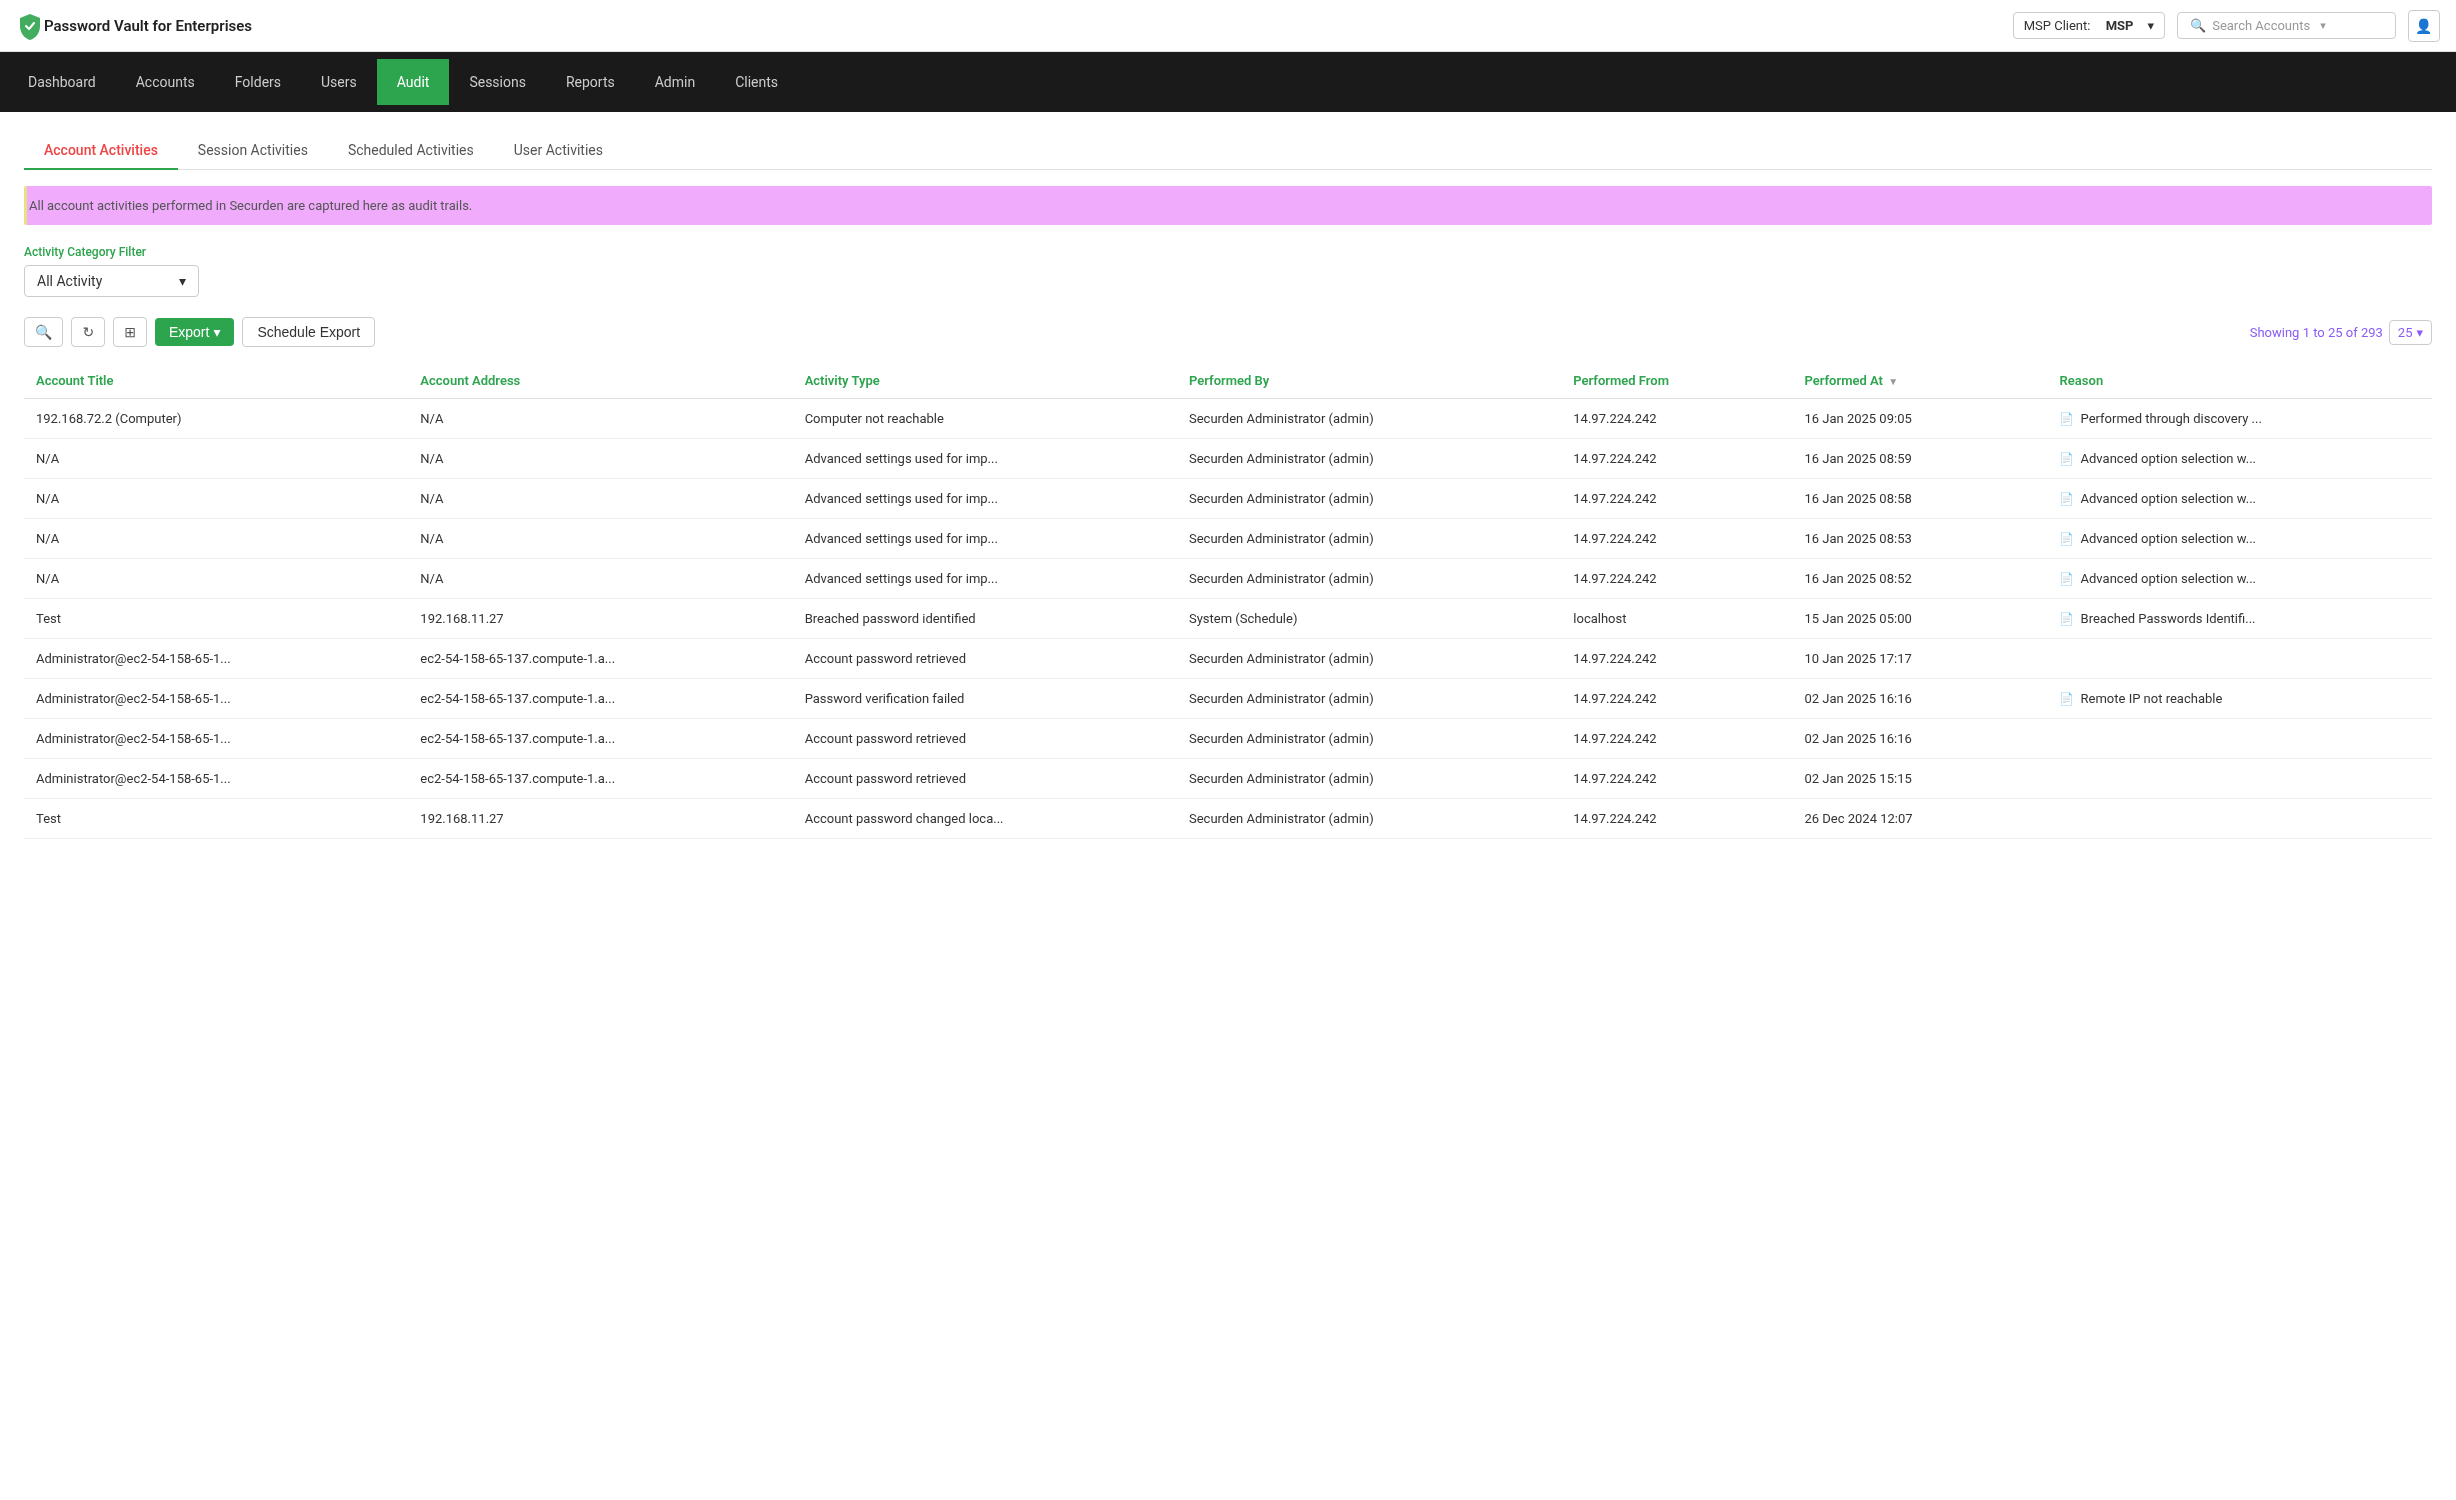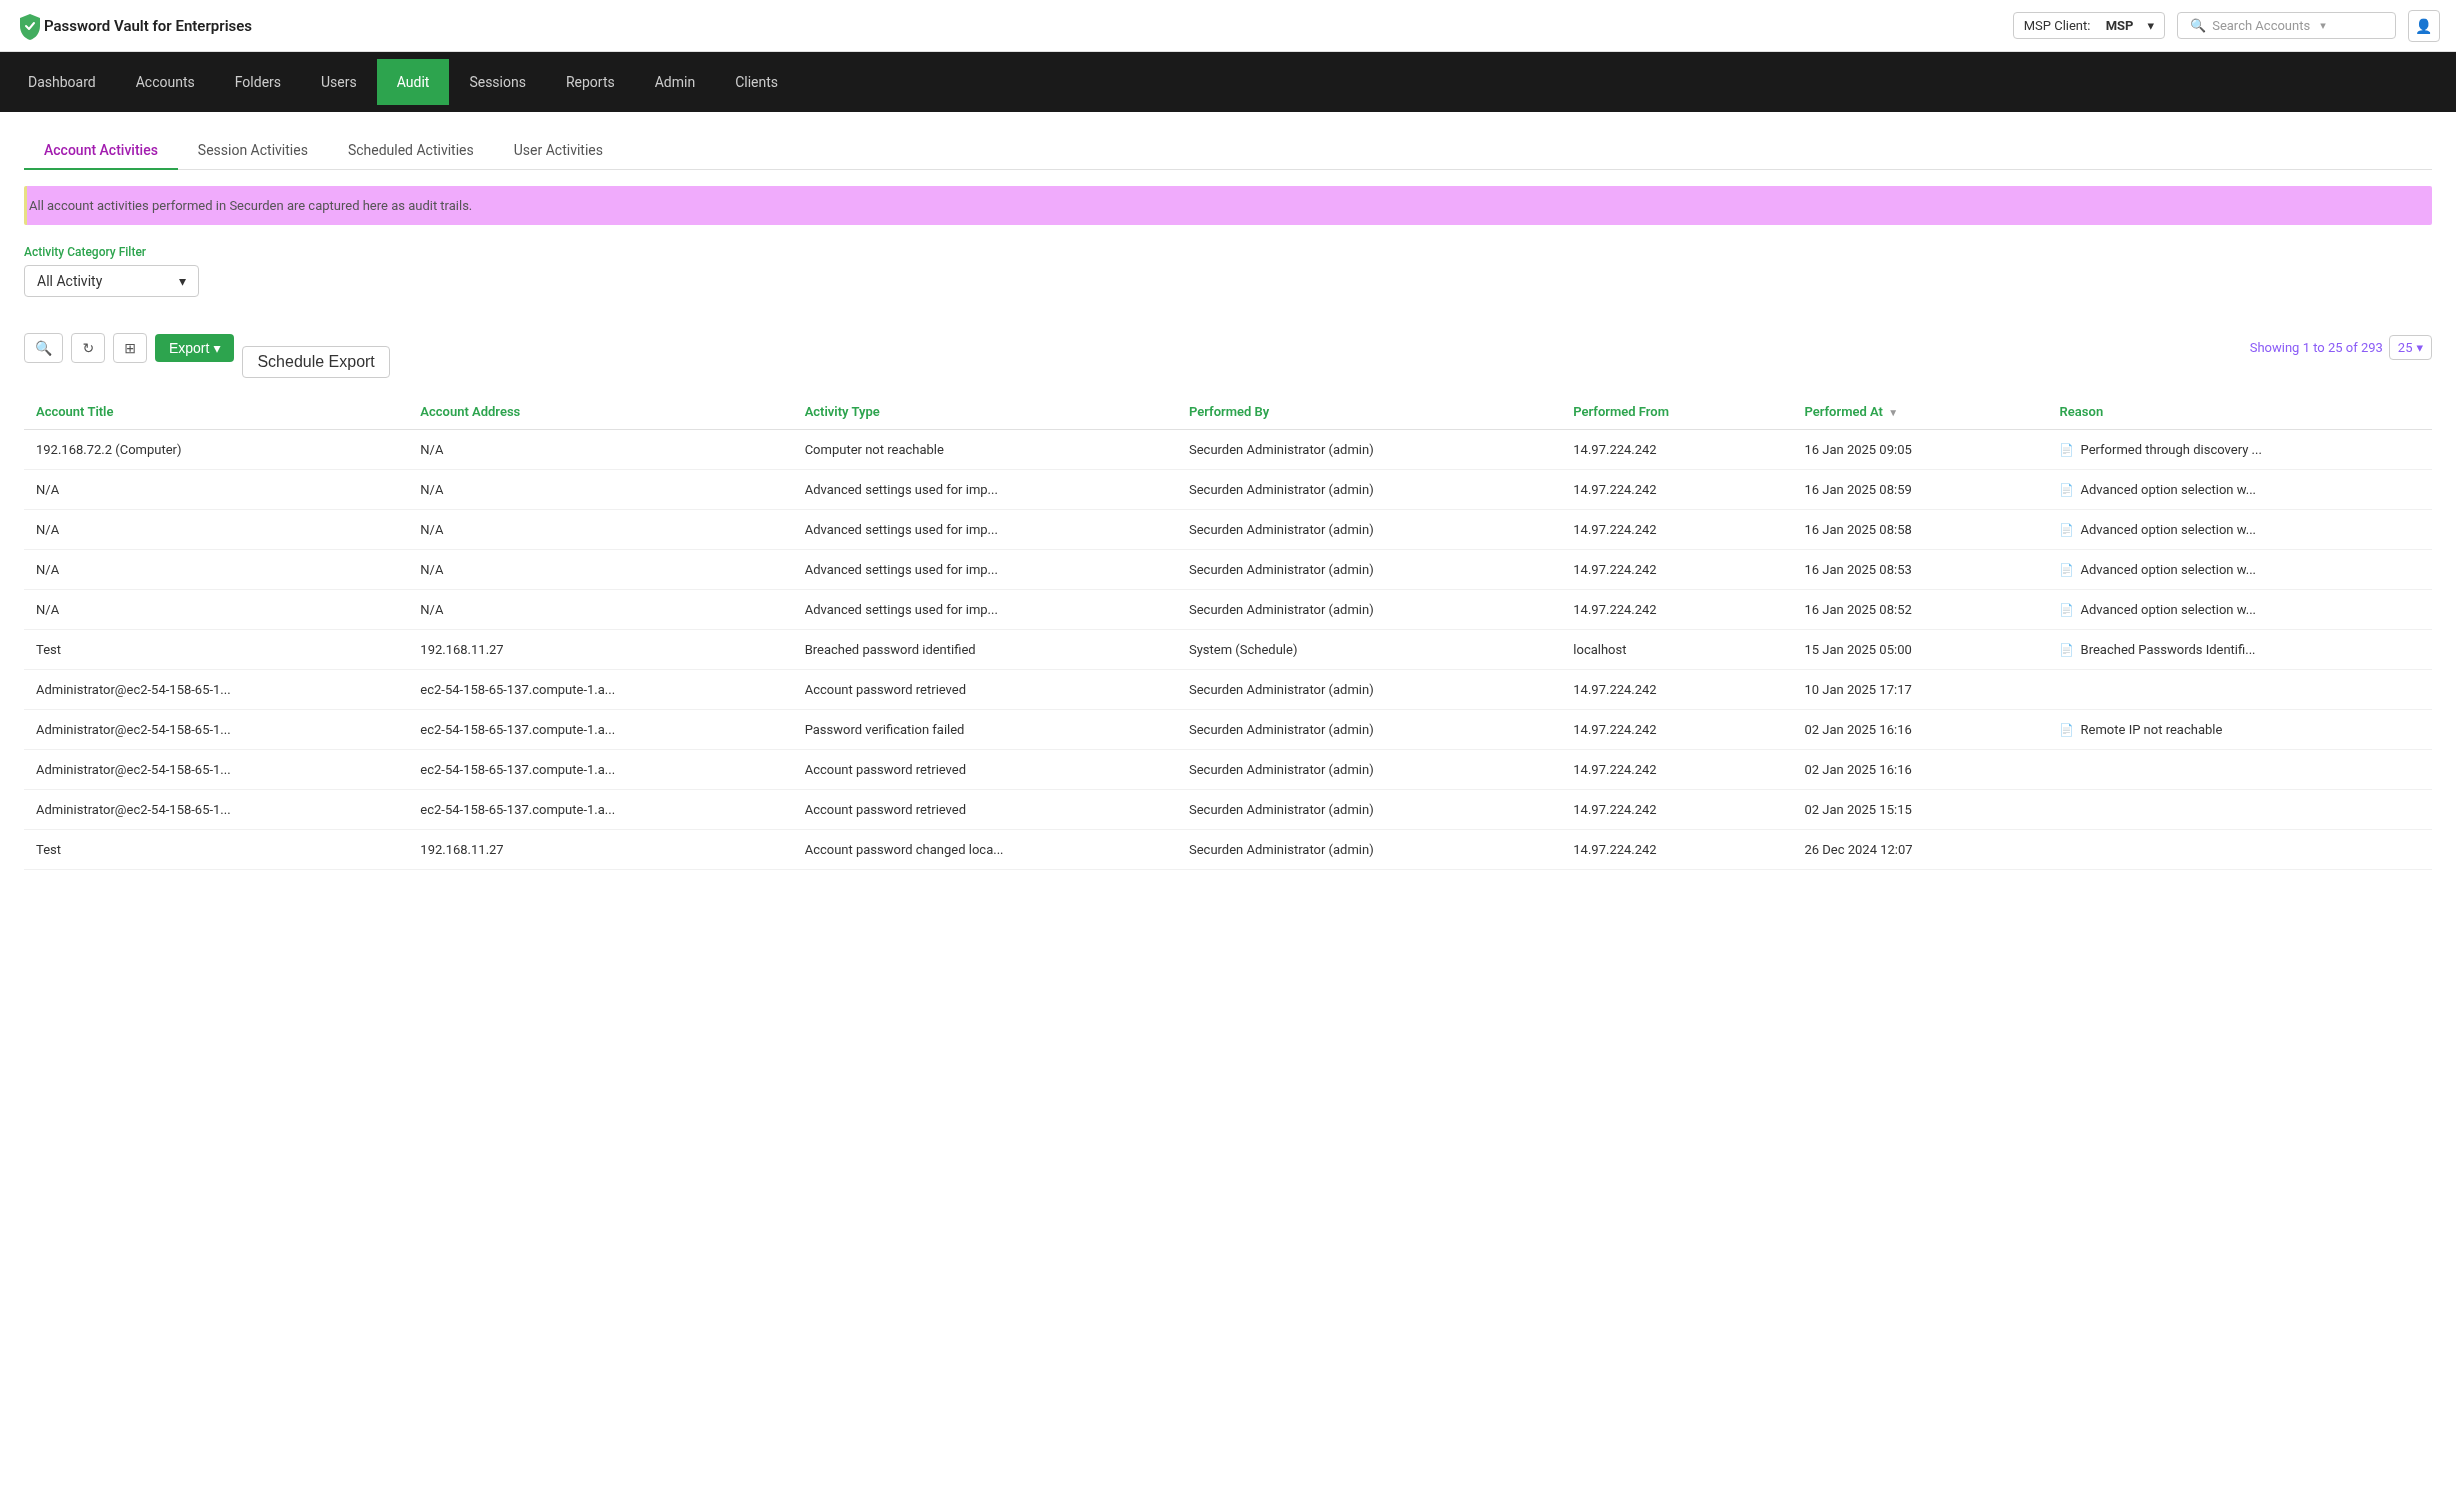--- a/index.html
+++ b/index.html
@@ -34,21 +34,21 @@
     .nav-item.active { background: #2da44e; color: #fff; }
 
     
     .page-content { padding: 20px 24px; }
 
     
     .tabs { display: flex; gap: 0; border-bottom: 1px solid #e0e0e0; margin-bottom: 16px; }
     .tab {
       padding: 10px 20px; font-size: 14px; cursor: pointer; color: #555; border-bottom: 2px solid transparent; margin-bottom: -1px;
     }
-    .tab.active { color: #a21caf; border-bottom: 2px solid #2da44e; font-weight: 500; }
+    .tab.active { color: #ef4444; border-bottom: 2px solid #2da44e; font-weight: 500; }
 
     
     .info-banner {
       background: #f0abfc; border-left: 3px solid #e8e084; border-radius: 2px;
       padding: 12px 2px; margin-bottom: 20px; font-size: 13px; color: #555;
     }
 
     
     .filter-section { margin-bottom: 20px; }
     .filter-label { font-size: 12px; color: #2da44e; margin-bottom: 6px; font-weight: 500; }
@@ -64,21 +64,21 @@
       border: 1px solid #ccc; border-radius: 4px; padding: 6px 10px; cursor: pointer;
       background: #fff; display: flex; align-items: center; justify-content: center; color: #555;
       font-size: 14px;
     }
     .export-btn {
       display: flex; align-items: center; gap: 4px; background: #2da44e; color: #fff;
       border: none; border-radius: 4px; padding: 6px 14px; cursor: pointer; font-size: 14px; font-weight: 500;
     }
     .schedule-btn {
       border: 1px solid #ccc; border-radius: 4px; padding: 6px 14px; cursor: pointer;
-      background: #fff; font-size: 16px; color: #333; margin-top: 29px;
+      background: #fff; font-size: 14px; color: #333;
     }
     .showing-info { margin-left: auto; font-size: 13px; color: #8b5cf6; display: flex; align-items: center; gap: 6px; }
     .page-size-select {
       display: flex; align-items: center; gap: 4px; border: 1px solid #ccc; border-radius: 4px;
       padding: 4px 8px; cursor: pointer; font-size: 13px; background: #fff;
     }
 
     
     .data-table { width: 100%; border-collapse: collapse; font-size: 13px; }
     .data-table th {

